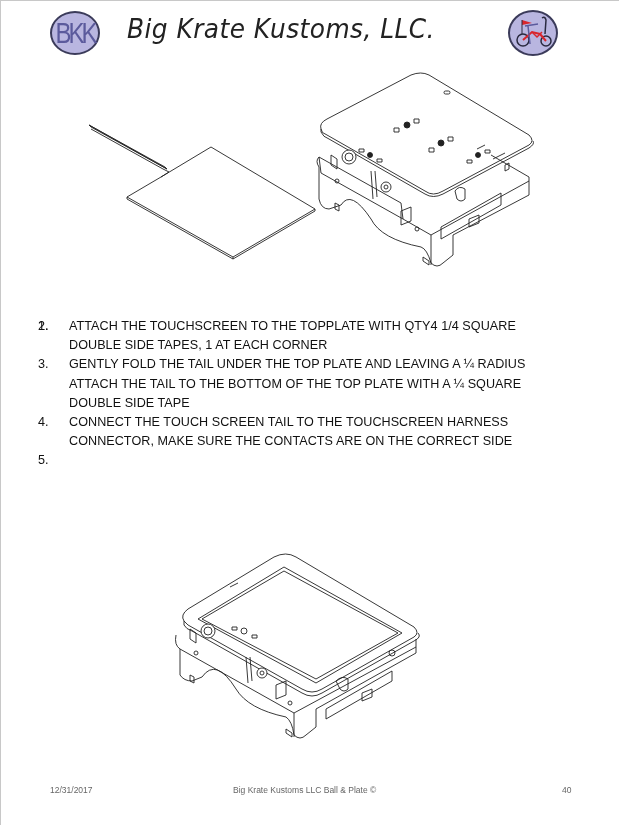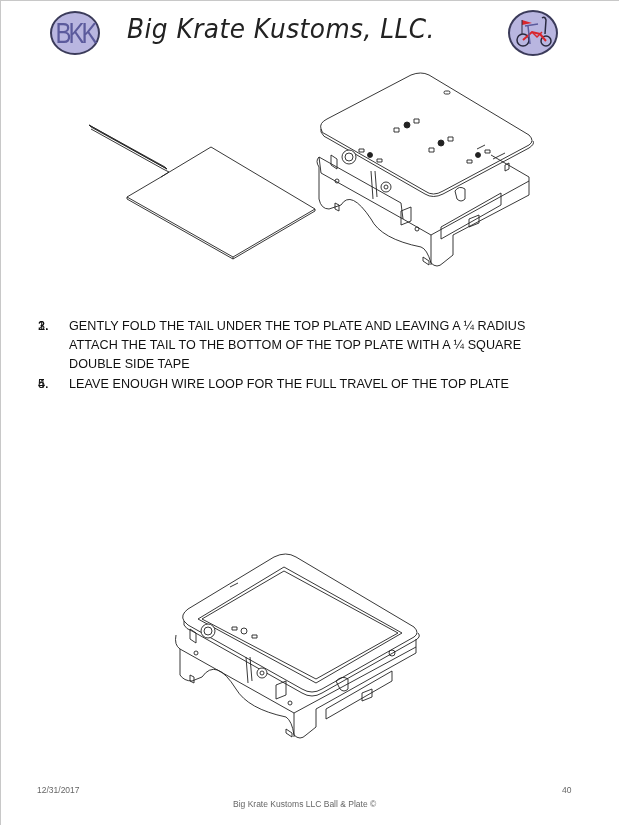--- a/index.html
+++ b/index.html
@@ -16,22 +16,22 @@
   .fig-top { position: absolute; left: 80px; top: 68px; width: 480px; height: 215px; }
   .fig-bottom { position: absolute; left: 165px; top: 548px; width: 285px; height: 205px; }
 
   
   .steps { position: absolute; left: 37px; top: 316px; width: 520px; margin: 0; padding: 0; list-style: none; font-family: "Liberation Sans", sans-serif; font-size: 12.6px; line-height: 19.2px; color: #111; letter-spacing: 0.05px; }
   .steps li { position: relative; padding-left: 31px; }
   .steps .num { position: absolute; left: 0; top: 0; }
 
   
   .footer { position: absolute; top: 784px; font-family: "Liberation Sans", sans-serif; font-size: 8.5px; color: #666; }
-  .footer-date { left: 36px; }
-  .footer-center { left: 232px; margin-top: 14px; }
+  .footer-date { left: 49px; }
+  .footer-center { left: 232px; }
   .footer-page { left: 561px; }
 </style>
 </head>
 <body>
 
 <div class="page">
 
   <div class="logo-bkk">
     <span>BKK</span>
   </div>
@@ -104,31 +104,32 @@
       </g>
     </svg>
   </div>
 
   <ol class="steps">
     <li>
       <span class="num">1.</span>
     </li>
     <li>
       <span class="num">2.</span>
+      <span>ATTACH THE TOUCHSCREEN TO THE TOPPLATE WITH QTY4 1/4 SQUARE DOUBLE SIDE TAPES, 1 AT EACH CORNER</span>
     </li>
     <li>
       <span class="num">3.</span>
       <span>GENTLY FOLD THE TAIL UNDER THE TOP PLATE AND LEAVING A ¼ RADIUS ATTACH THE TAIL TO THE BOTTOM OF THE TOP PLATE WITH A ¼ SQUARE DOUBLE SIDE TAPE</span>
     </li>
     <li>
       <span class="num">4.</span>
+      <span>CONNECT THE TOUCH SCREEN TAIL TO THE TOUCHSCREEN HARNESS CONNECTOR, MAKE SURE THE CONTACTS ARE ON THE CORRECT SIDE</span>
     </li>
     <li>
       <span class="num">5.</span>
-      <span>LEAVE ENOUGH WIRE LOOP FOR THE FULL TRAVEL OF THE TOP PLATE</span>
     </li>
   </ol>
 
   <div class="fig-bottom">
     <svg width="285" height="205" viewBox="0 0 285 205" fill="none" stroke="#222" stroke-width="0.9" stroke-linejoin="round">
       <g>
         <path d="M18 72 Q14 66 22 60 L108 8 Q120 2 130 8 L248 78 Q254 84 248 88 L156 140 Q146 146 136 140 L22 76 Z" fill="#fff"></path>
         <path d="M18 72 L18 76 Q20 80 26 82 L136 144 Q146 150 156 144 L248 92 Q256 88 252 84"></path>
         <path d="M32 70 L118 18 L236 84 L150 134 Z" fill="#fff"></path>
         <path d="M36 70 L118 22 L232 84 L150 130 Z"></path>

